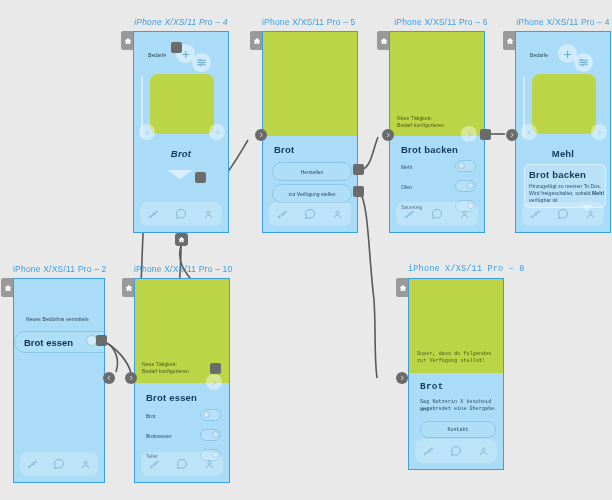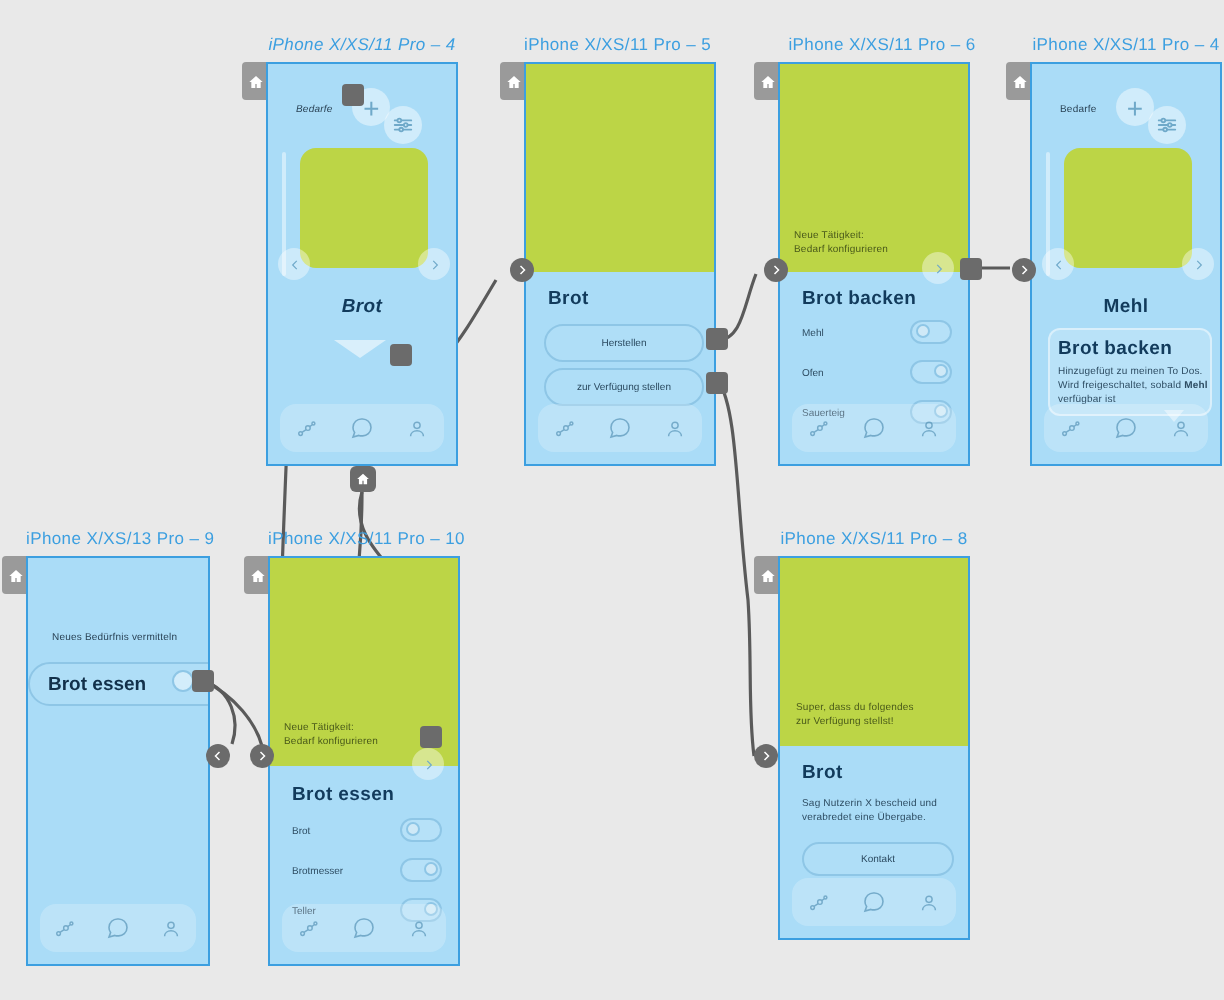--- a/index.html
+++ b/index.html
@@ -372,21 +372,21 @@
           </span>
       </div>
     </div>
     <div class="node" style="left:-9px;top:98px;">
       <svg width="6" height="6" viewBox="0 0 24 24" fill="none" stroke="#fff" stroke-width="3">
           <path d="M9 4l8 8-8 8"></path>
         </svg>
     </div>
   </div>
 
-  <div class="frame" style="left:389px;top:278px;width:96px;height:138px;">
+  <div class="frame" style="left:408px;top:278px;width:96px;height:138px;font-family:Liberation Mono, monospace;">
     <div class="frame-title">iPhone X/XS/11 Pro – 8</div>
     <div class="home-badge">
       <svg width="8" height="8" viewBox="0 0 24 24" fill="#fff">
           <path d="M12 3 2 12h3v9h6v-6h2v6h6v-9h3z"></path>
         </svg>
     </div>
     <div class="phone" style="width:96px;height:192px;">
       <div class="green" style="left:0;top:0;width:96px;height:94px;"></div>
       <div class="small-text green-on" style="left:8px;top:72px;">Super, dass du folgendes</div>
       <div class="small-text green-on" style="left:8px;top:79px;">zur Verfügung stellst!</div>
@@ -417,21 +417,21 @@
       </div>
     </div>
     <div class="node" style="left:-12px;top:94px;">
       <svg width="6" height="6" viewBox="0 0 24 24" fill="none" stroke="#fff" stroke-width="3">
           <path d="M9 4l8 8-8 8"></path>
         </svg>
     </div>
   </div>
 
   <div class="frame" style="left:13px;top:278px;width:92px;height:205px;">
-    <div class="frame-title">iPhone X/XS/13 Pro – 9</div>
+    <div class="frame-title">iPhone X/XS/11 Pro – 2</div>
     <div class="home-badge">
       <svg width="8" height="8" viewBox="0 0 24 24" fill="#fff">
           <path d="M12 3 2 12h3v9h6v-6h2v6h6v-9h3z"></path>
         </svg>
     </div>
     <div class="phone" style="width:92px;height:205px;">
       <div class="tiny-head" style="left:12px;top:37px;">Neues Bedürfnis vermitteln</div>
       <div class="pill big" style="left:0px;top:52px;width:90px;height:20px;">Brot essen</div>
       <div class="circle-btn" style="left:72px;top:56px;width:11px;height:11px;border:1px solid #8ec6e6;box-sizing:border-box;"></div>
       <div class="navbar">

